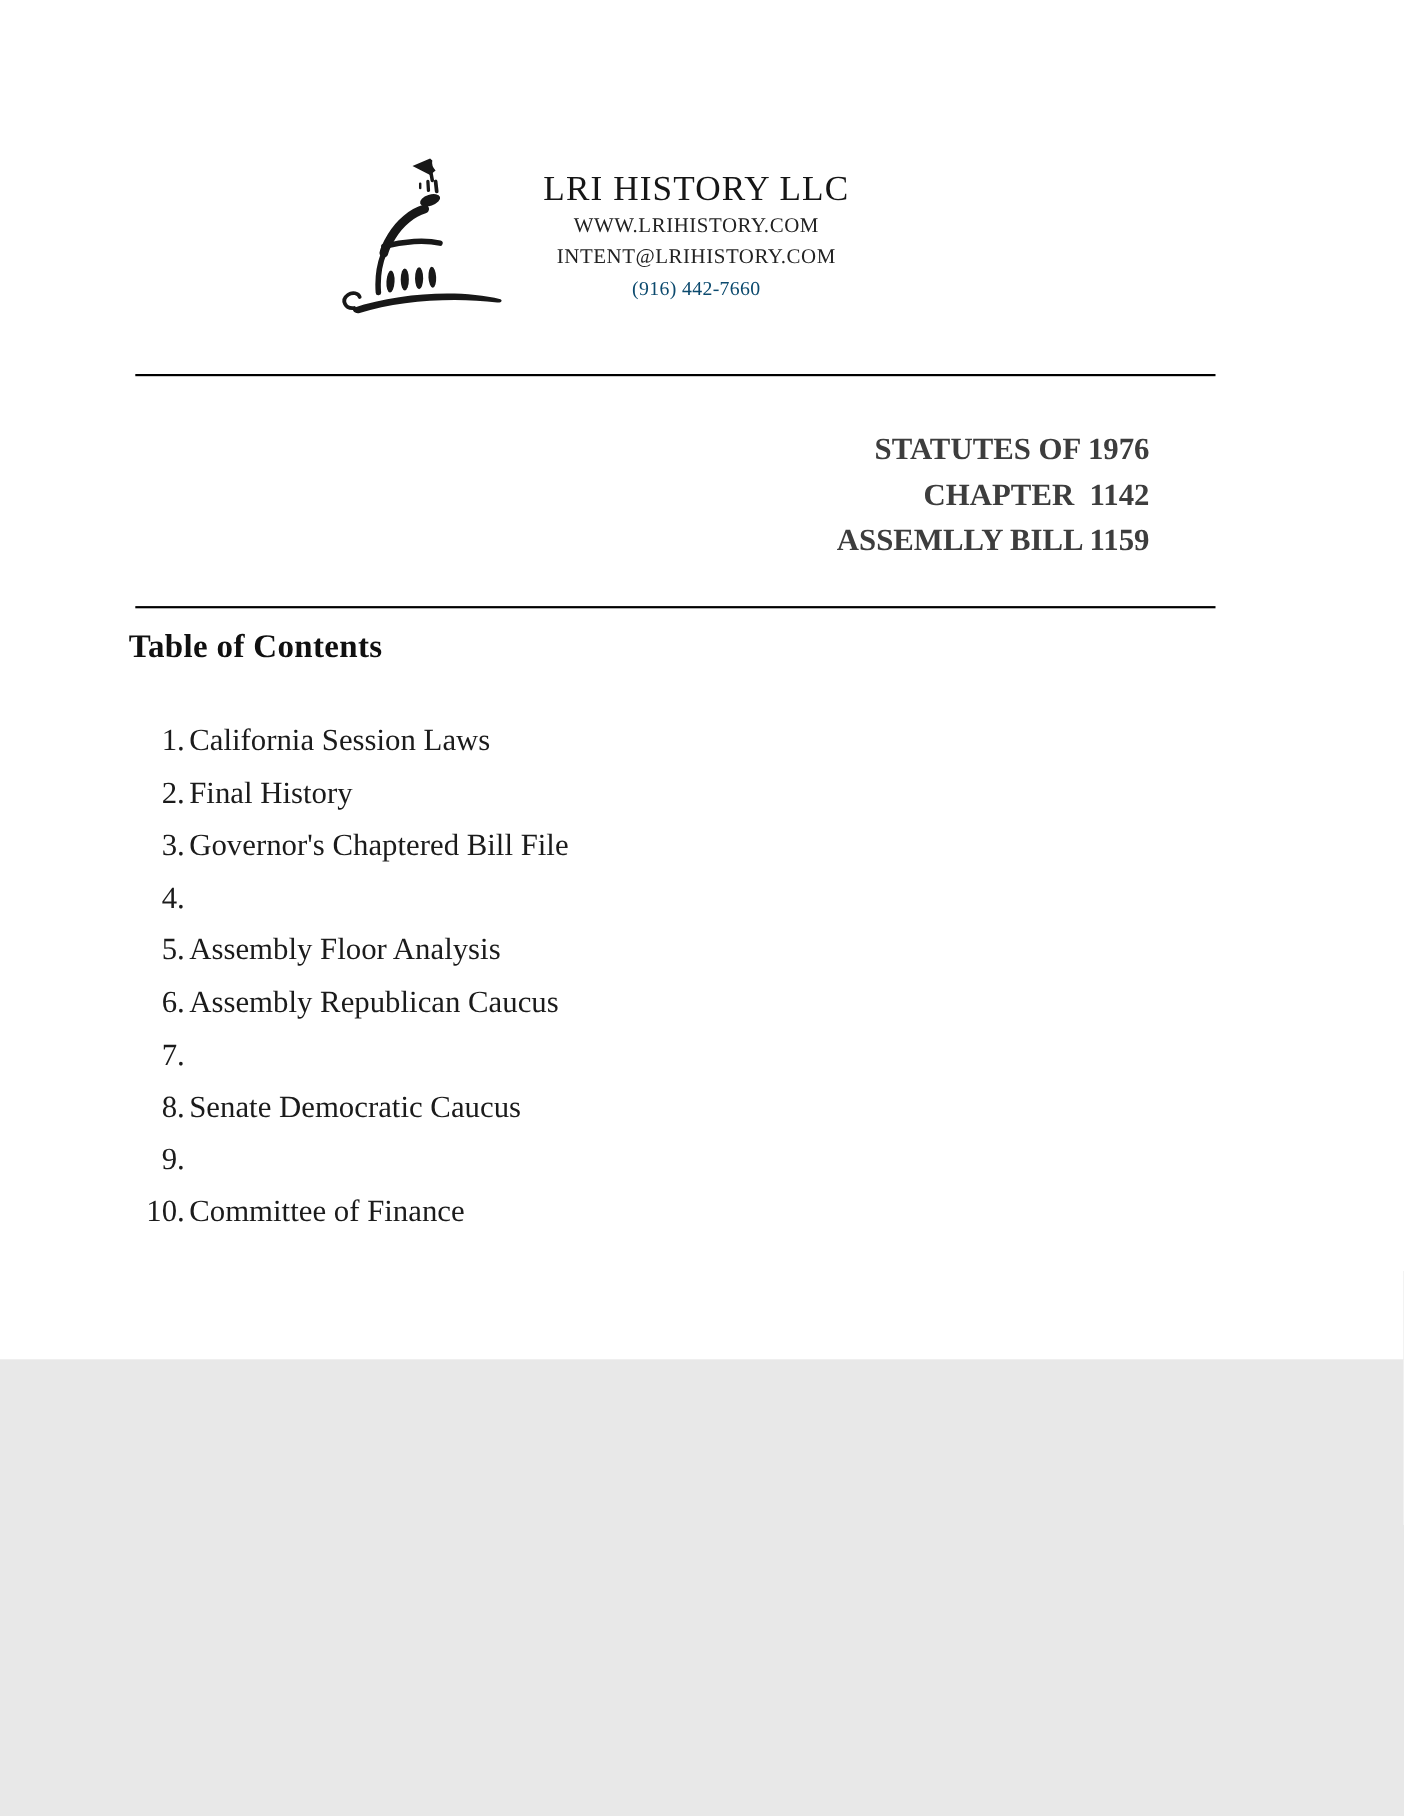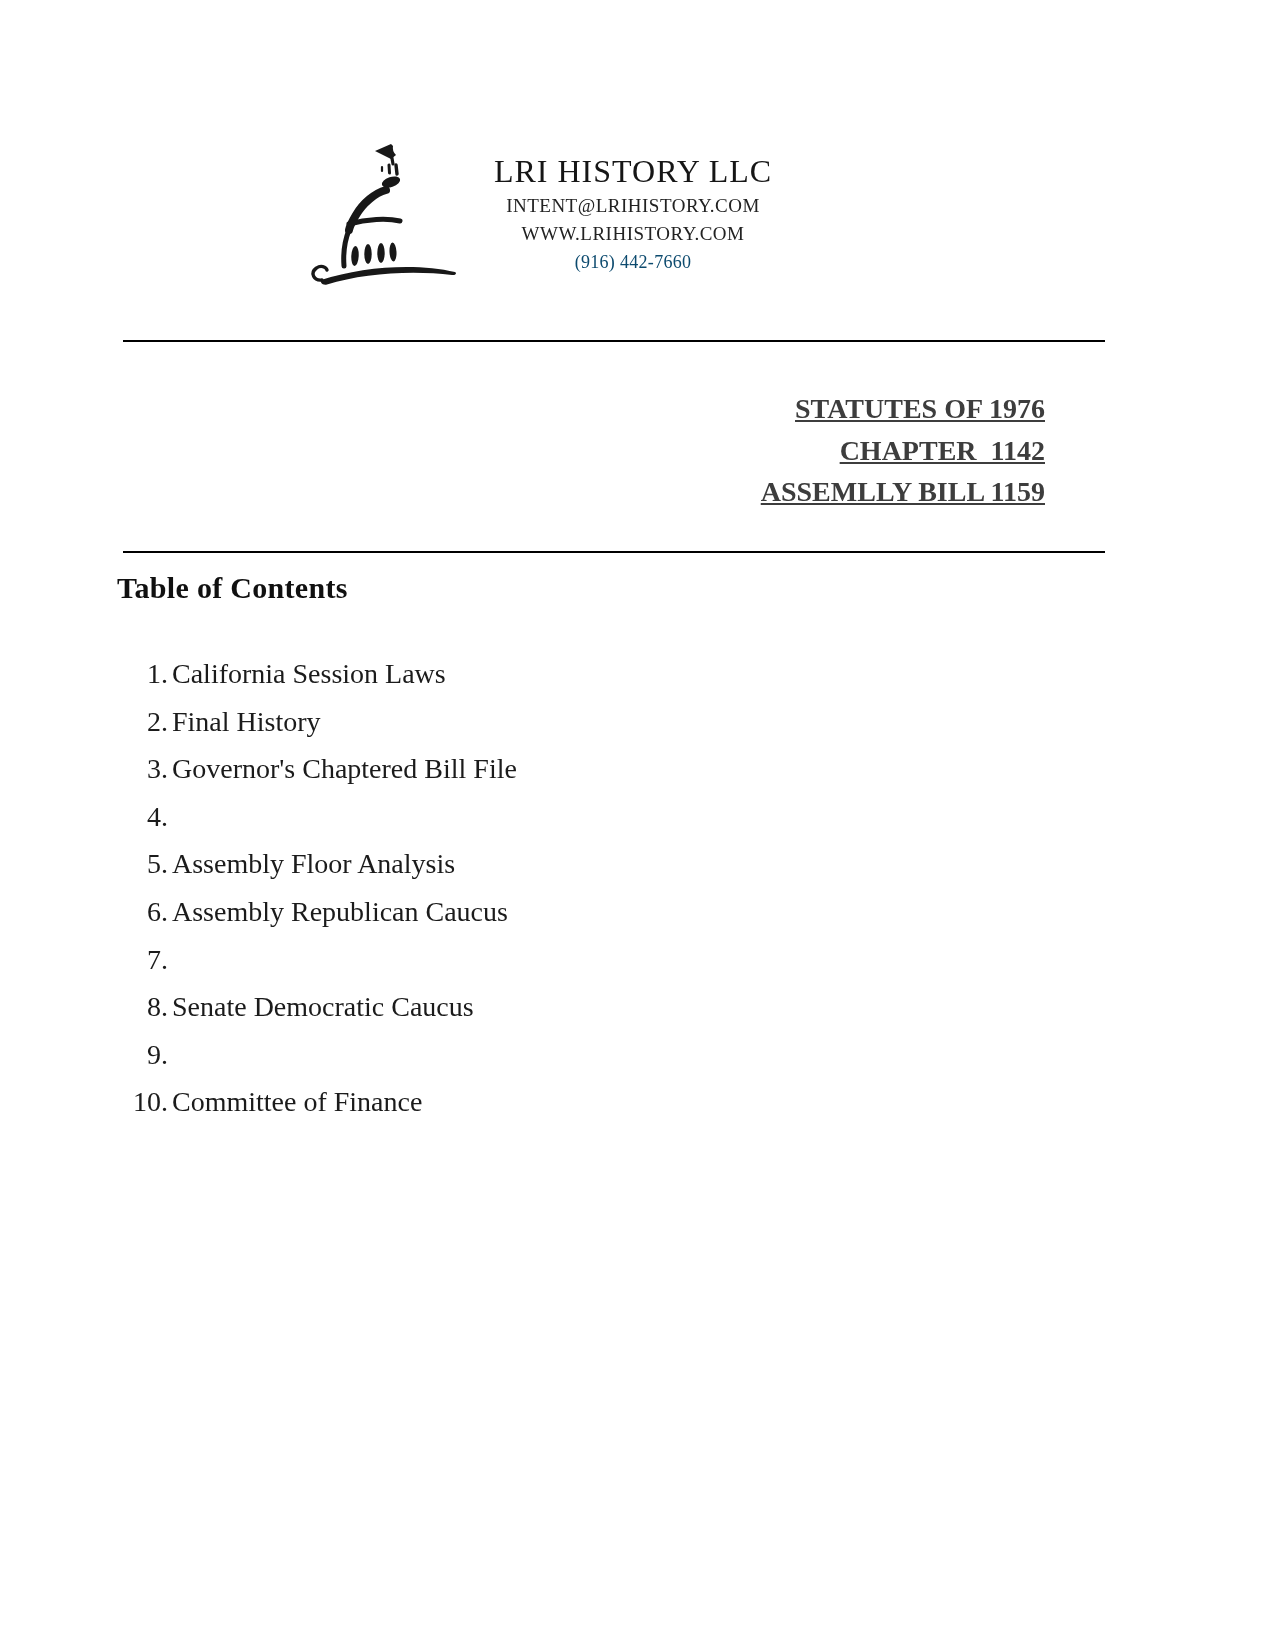--- a/index.html
+++ b/index.html
@@ -1,19 +1,19 @@
 <!DOCTYPE html>
 <html><head>
 <meta charset="utf-8">
 <style>
   html, body { margin: 0; padding: 0; background: #e8e8e8; }
   .page {
     position: relative;
     width: 1276px;
-    height: 1651px;
+    height: 1236px;
     margin: 0 auto;
     background: #ffffff;
     font-family: "Liberation Serif", serif;
     color: #1f1f1f;
     overflow: hidden;
   }
 
   
   .logo {
     position: absolute;
@@ -63,21 +63,20 @@
   
   .doc-info {
     position: absolute;
     right: 231px;
     top: 388px;
     text-align: right;
     font-weight: bold;
     font-size: 28px;
     line-height: 41.5px;
     color: #3d3d3d;
-    text-decoration: underline;
   }
   .doc-info-line { white-space: pre; }
 
   
   .toc-heading {
     position: absolute;
     left: 117px;
     top: 571px;
     font-weight: bold;
     font-size: 30px;
@@ -138,22 +137,22 @@
     <ellipse class="ink" cx="75" cy="134" rx="3.7" ry="10"></ellipse>
     <ellipse class="ink" cx="88" cy="133" rx="3.7" ry="10"></ellipse>
     <ellipse class="ink" cx="100" cy="132" rx="3.5" ry="9.5" transform="rotate(-3 100 132)"></ellipse>
 
     <path class="ink" d="M28 160 C 70 146 125 143 162 152 C 164 153 163 155.5 159 155 C 120 150 70 153 34 164.5 C 29 165.5 27 162 28 160 Z"></path>
     <path class="stroke" d="M29 160 C 21 161 16.5 153 23.5 148 C 27.5 145 33 146.5 34 150" stroke-width="3.4"></path>
   </svg>
 
   <div class="contact-block">
     <div class="company-name">LRI HISTORY LLC</div>
+    <div class="contact-line">WWW.LRIHISTORY.COM</div>
     <div class="contact-line">INTENT@LRIHISTORY.COM</div>
-    <div class="contact-line">WWW.LRIHISTORY.COM</div>
     <div class="contact-line phone">(916) 442-7660</div>
   </div>
 
   <div class="rule rule-top"></div>
   <div class="rule rule-bottom"></div>
 
   <div class="doc-info">
     <div class="doc-info-line">STATUTES OF 1976</div>
     <div class="doc-info-line">CHAPTER  1142</div>
     <div class="doc-info-line">ASSEMLLY BILL 1159</div>

